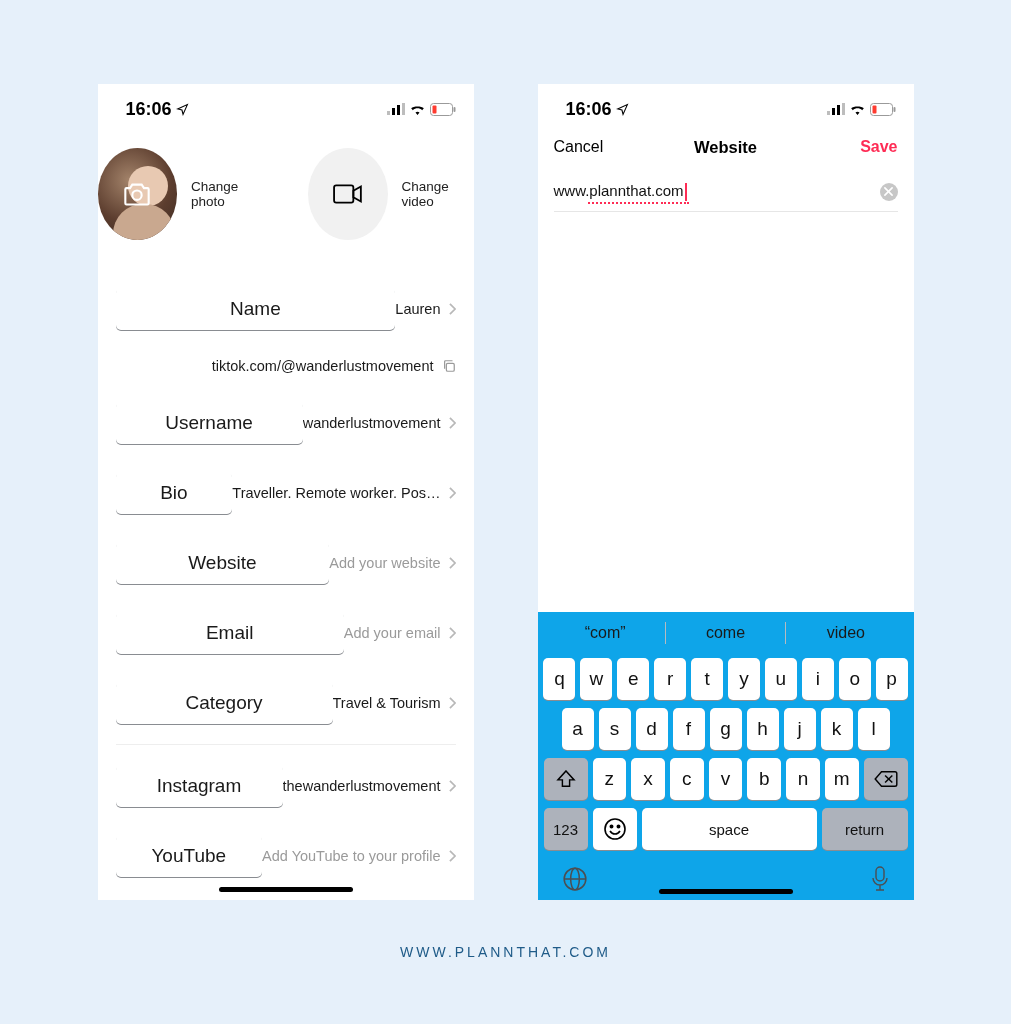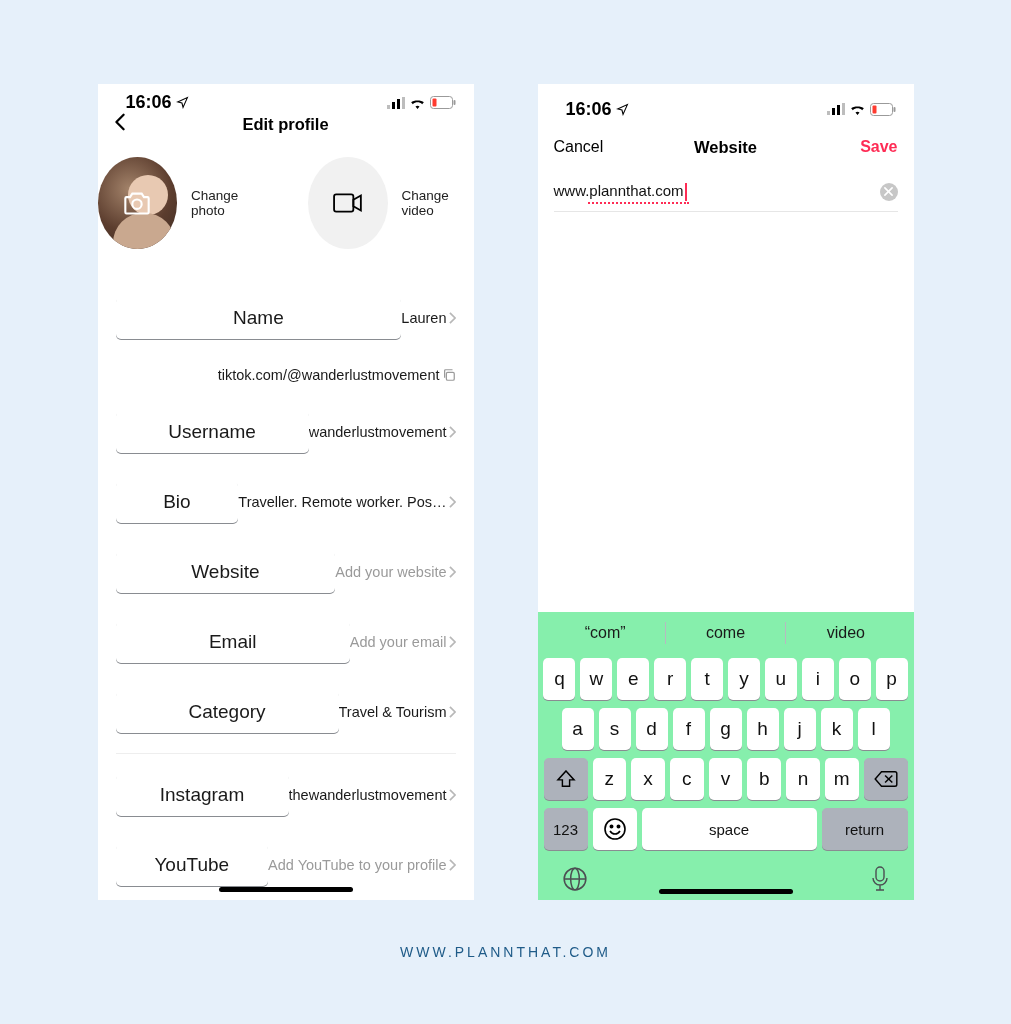--- a/index.html
+++ b/index.html
@@ -82,21 +82,21 @@
   .video-circle { background:#f1f1f1; }
   .media-col .label { font-size: 13.5px; color:#222; }
 
   .rows { margin-top: 18px; }
   .row {
     display:flex; align-items:center; justify-content:space-between;
     padding: 14px 18px;
     font-size: 14.5px;
   }
   .row .key { color:#1a1a1a; }
-  .row .val-wrap { display:flex; align-items:center; gap:2px; max-width:240px; }
+  .row .val-wrap { display:flex; align-items:center; gap:8px; max-width:240px; }
   .row .val-wrap.url { max-width:300px; }
   .row .val { color:#1a1a1a; text-align:right; white-space:nowrap; overflow:hidden; text-overflow:ellipsis; }
   .row .val.placeholder { color:#9a9a9a; }
   .chevron { color:#b8b8b8; }
   .copy-icon { color:#9a9a9a; }
   .divider { height:1px; background:#eee; margin: 6px 18px; }
 
   .home-indicator {
     position:absolute; bottom:8px; left:50%; transform:translateX(-50%);
     width:134px; height:5px; border-radius:3px; background:#000;
@@ -125,21 +125,21 @@
     vertical-align:middle; margin-left:1px;
   }
   .clear-btn {
     width:18px;height:18px;border-radius:50%;background:#c7c7c7;
     display:flex;align-items:center;justify-content:center;
   }
 
   
   .keyboard {
     position:absolute; bottom:0; left:0; right:0;
-    background:#86efac;
+    background:#0ea5e9;
     padding: 10px 4px 6px 4px;
     display:flex; flex-direction:column; gap:8px;margin-top:8px;
   }
   .suggest-row {
     display:flex; justify-content:space-between; align-items:center;
     padding: 0 4px 6px 4px;
     font-size:16px; color:#1a1a1a;
   }
   .suggest-row .sug { flex:1; text-align:center; }
   .suggest-row .sep { width:1px; height:22px; background:#b6bac0; }
@@ -197,29 +197,20 @@
             <path d="M12 18l-3-3.6c1.7-1.6 4.3-1.6 6 0L12 18zM5 10.8l-2.5-3C6 4.3 18 4.3 21.5 7.8L19 10.8c-4-3.7-10-3.7-14 0z"></path>
           </svg>
         <svg width="26" height="13" viewBox="0 0 26 13">
             <rect x="0.5" y="0.5" width="22" height="12" rx="3" fill="none" stroke="#9a9a9a"></rect>
             <rect x="2.5" y="2.5" width="4" height="8" rx="1" fill="#ff3b30"></rect>
             <rect x="23.5" y="4" width="2" height="5" rx="1" fill="#9a9a9a"></rect>
           </svg>
       </div>
     </div>
 
-    <div class="nav-header">
-      <div class="side">
-        <svg width="12" height="18" viewBox="0 0 12 20" fill="none" stroke="#000" stroke-width="2.5" stroke-linecap="round" stroke-linejoin="round">
-            <polyline points="10 2 2 10 10 18"></polyline>
-          </svg>
-      </div>
-      <div class="title">Edit profile</div>
-      <div class="side right"></div>
-    </div>
 
     <div class="profile-media">
       <div class="media-col">
         <div class="avatar-circle">
           <svg style="position:relative;z-index:2" width="28" height="24" viewBox="0 0 24 20" fill="none" stroke="#fff" stroke-width="1.8">
               <path d="M3 5h3l2-3h8l2 3h3a1 1 0 011 1v12a1 1 0 01-1 1H3a1 1 0 01-1-1V6a1 1 0 011-1z"></path>
               <circle cx="12" cy="11" r="4"></circle>
             </svg>
         </div>
         <span class="label">Change photo</span>

